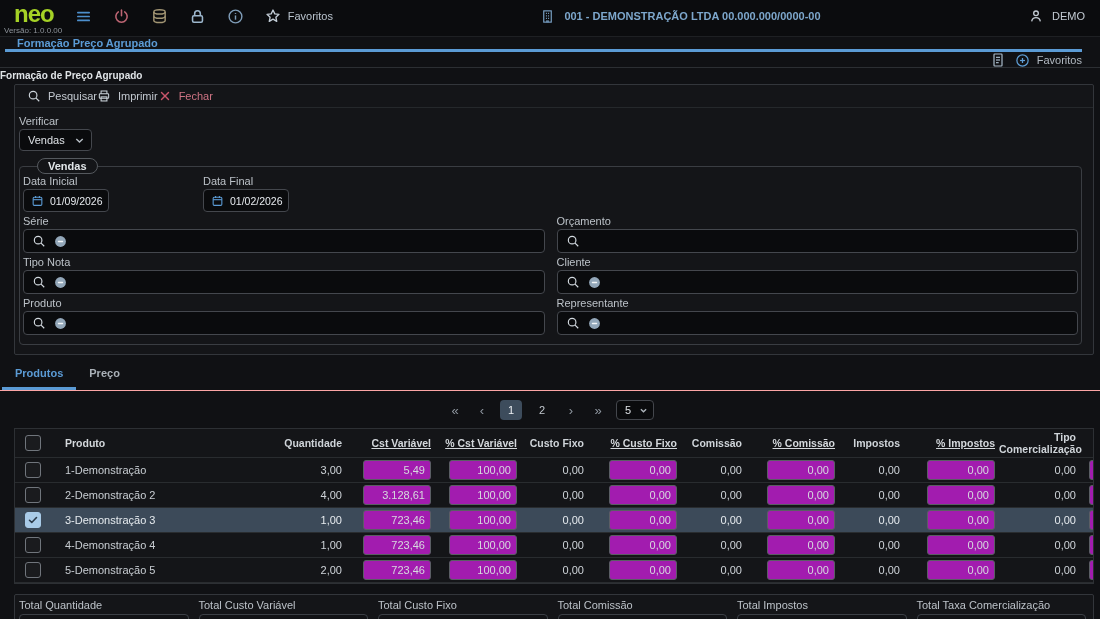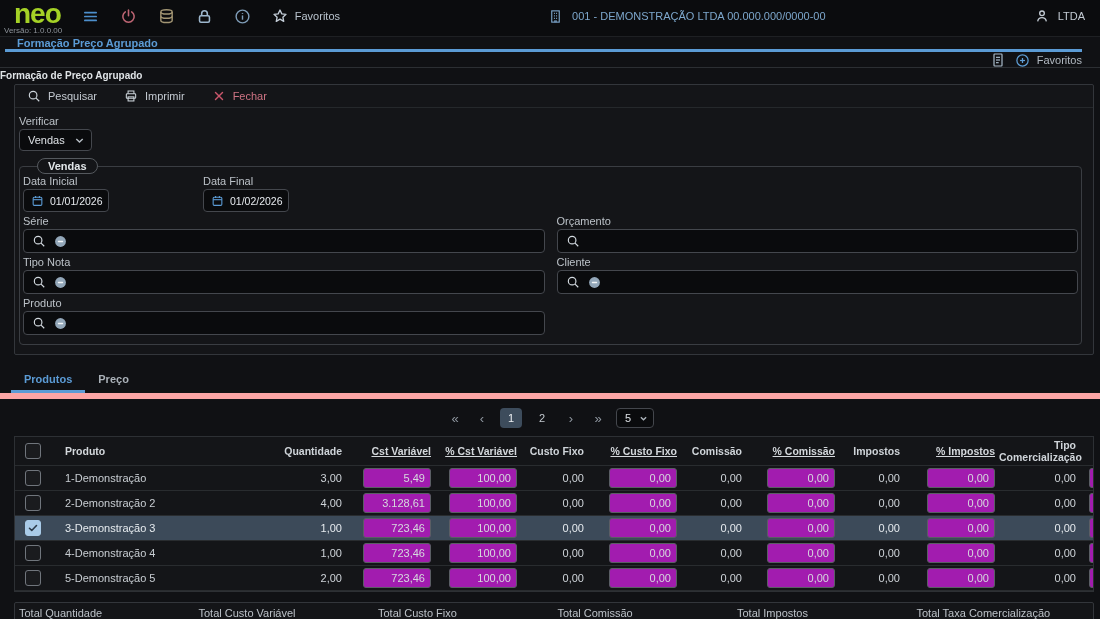--- a/index.html
+++ b/index.html
@@ -10,32 +10,32 @@
     font-size:11px; color:#c8cdd2;
   }
   svg { display:block; }
 
   
   .topbar {
     position:relative; height:37px; background:#0b0c0e;
     display:flex; align-items:center; padding:0 15px 4px 14px;
     border-bottom:1px solid #1e2023;
   }
-  .logo { font-size:28px; font-weight:bold; color:#a5d226; letter-spacing:-1px; line-height:22px; margin-top:-4px; }
+  .logo { font-size:24px; font-weight:bold; color:#a5d226; letter-spacing:-1px; line-height:22px; margin-top:-4px; }
   .version { position:absolute; left:4px; top:26px; font-size:8px; color:#8d939a; }
   .tb-icon { background:none; border:none; cursor:pointer; padding:0; margin-left:21px; }
   .tb-icon svg { width:17px; height:17px; }
   .i-burger { color:#4d8fcc; }
   .i-power { color:#bd6573; }
   .i-db { color:#a39674; }
   .i-lock { color:#9db7cd; }
   .i-info { color:#7f9db8; }
   .fav-top { display:flex; align-items:center; gap:7px; margin-left:21px; color:#b9c3cd; cursor:pointer; }
   .fav-top svg { width:16px; height:16px; color:#c3cdd7; }
-  .company { display:flex; align-items:center; gap:9px; margin:0 auto; color:#7da7cc; cursor:default; }
+  .company { display:flex; align-items:center; gap:9px; margin:0 auto; color:#7da7cc; cursor:default;font-weight:bold; }
   .company svg { width:15px; height:15px; }
   .userbox { display:flex; align-items:center; gap:8px; color:#c3cbd3; cursor:pointer; }
   .userbox svg { width:16px; height:16px; }
 
   
   .tabstrip {
     height:31px; display:flex; align-items:stretch;
     border-bottom:1px solid #2c2f33; padding:0 18px 0 5px;flex-direction:column;
   }
   .wtab {
@@ -49,21 +49,21 @@
   .fav-add svg { width:15px; height:15px; color:#5f9fd6; }
 
   .page-title { text-align:left; font-weight:bold; color:#dfe3e6; font-size:10px; padding:2px 0 3px; }
 
   
   .panel {
     width:1080px; margin-left:14px; background:#141518;
     border:1px solid #33363b; border-radius:2px;
   }
   .toolbar {
-    display:flex; align-items:center; gap:27px; height:23px;
+    display:flex; align-items:center; height:23px;
     padding:0 12px; border-bottom:1px solid #25282b;
   }
   .tool-btn { display:flex; align-items:center; gap:7px; background:none; border:none;
     color:#c3c9d0; font-size:11px; cursor:pointer; font-family:inherit; }
   .tool-btn svg { width:14px; height:14px; color:#cdd5db; }
   .tool-btn.danger { color:#cf7484; }
   .tool-btn.danger svg { color:#c9566b; }
 
   .panel-body { padding:7px 11px 9px 4px; }
   .field-label { display:block; color:#bcc2c8; line-height:13px; margin-bottom:1px; }
@@ -91,21 +91,21 @@
   }
   .date-box svg { width:13px; height:13px; color:#5b9bd5; flex:none; }
   .lookup {
     position:relative; height:24px; background:#0a0b0d; border:1px solid #44474d; border-radius:4px;
     display:flex; align-items:center; gap:8px; padding:0 8px;
   }
   .lookup svg.mag { width:14px; height:14px; color:#d3dae0; cursor:pointer; }
   .lookup svg.mc { width:13px; height:13px; cursor:pointer; }
 
   
-  .ctabs { display:flex; height:32px; margin-top:12px; border-bottom:6px solid #fca5a5; padding-left:11px; }
+  .ctabs { display:flex; height:32px; margin-top:4px; border-bottom:1px solid #fca5a5; padding-left:2px; }
   .ctab { display:flex; align-items:center; padding:0 13px; color:#aab1b8; font-weight:bold; cursor:pointer; border-bottom:3px solid transparent; }
   .ctab.active { color:#5b9bd5; border-bottom-color:#5b9bd5; }
 
   
   .pager { display:flex; align-items:center; justify-content:center; gap:9px; padding:9px 0 8px; }
   .pg-nav { background:none; border:none; color:#8f97a0; font-size:13px; cursor:pointer; width:18px; font-family:inherit; }
   .pg-num { width:22px; height:20px; display:flex; align-items:center; justify-content:center;
     border-radius:4px; color:#c2c8ce; cursor:pointer; background:none; border:none; font-family:inherit; font-size:11px; }
   .pg-num.active { background:#3d4c5c; color:#eef1f4; }
   .pg-size { width:38px; height:20px; background:#0a0b0d; border:1px solid #44474d; border-radius:4px;
@@ -203,21 +203,21 @@
         <line x1="13" y1="21" x2="13" y2="18"></line>
       </svg>
     <span>001 - DEMONSTRAÇÃO LTDA 00.000.000/0000-00</span>
   </div>
 
   <div class="userbox">
     <svg viewBox="0 0 24 24" fill="none" stroke="currentColor" stroke-width="2">
         <circle cx="12" cy="8" r="3.5"></circle>
         <path d="M5.5 20c.8-3.7 3.4-5.5 6.5-5.5s5.7 1.8 6.5 5.5"></path>
       </svg>
-    <span>LTDA</span>
+    <span>DEMO</span>
   </div>
 </header>
 
 <nav class="tabstrip">
   <div class="wtab">
     <span>Formação Preço Agrupado</span>
   </div>
   <div class="tabstrip-right">
     <button class="doc-btn">
       <svg viewBox="0 0 24 24" fill="none" stroke="currentColor" stroke-width="1.8">
@@ -281,21 +281,21 @@
         <div class="dates-row">
           <div>
             <label class="field-label">Data Inicial</label>
             <div class="date-box">
               <svg viewBox="0 0 24 24" fill="none" stroke="currentColor" stroke-width="2">
                   <rect x="4" y="6" width="16" height="15" rx="2"></rect>
                   <line x1="4" y1="10.5" x2="20" y2="10.5"></line>
                   <line x1="8.5" y1="3.5" x2="8.5" y2="7.5"></line>
                   <line x1="15.5" y1="3.5" x2="15.5" y2="7.5"></line>
                 </svg>
-              <span>01/01/2026</span>
+              <span>01/09/2026</span>
             </div>
           </div>
           <div>
             <label class="field-label">Data Final</label>
             <div class="date-box">
               <svg viewBox="0 0 24 24" fill="none" stroke="currentColor" stroke-width="2">
                   <rect x="4" y="6" width="16" height="15" rx="2"></rect>
                   <line x1="4" y1="10.5" x2="20" y2="10.5"></line>
                   <line x1="8.5" y1="3.5" x2="8.5" y2="7.5"></line>
                   <line x1="15.5" y1="3.5" x2="15.5" y2="7.5"></line>
@@ -350,20 +350,33 @@
               </svg>
             <svg class="mc" viewBox="0 0 24 24">
                 <circle cx="12" cy="12" r="10" fill="#93a7b9"></circle>
                 <rect x="7" y="10.8" width="10" height="2.4" rx="1.2" fill="#f2f5f8"></rect>
               </svg>
           </div>
         </div>
 
         <div>
           <label class="field-label">Produto</label>
+          <div class="lookup">
+            <svg class="mag" viewBox="0 0 24 24" fill="none" stroke="currentColor" stroke-width="2">
+                <circle cx="10.5" cy="10.5" r="6.5"></circle>
+                <line x1="15.5" y1="15.5" x2="21" y2="21"></line>
+              </svg>
+            <svg class="mc" viewBox="0 0 24 24">
+                <circle cx="12" cy="12" r="10" fill="#93a7b9"></circle>
+                <rect x="7" y="10.8" width="10" height="2.4" rx="1.2" fill="#f2f5f8"></rect>
+              </svg>
+          </div>
+        </div>
+        <div>
+          <label class="field-label">Representante</label>
           <div class="lookup">
             <svg class="mag" viewBox="0 0 24 24" fill="none" stroke="currentColor" stroke-width="2">
                 <circle cx="10.5" cy="10.5" r="6.5"></circle>
                 <line x1="15.5" y1="15.5" x2="21" y2="21"></line>
               </svg>
             <svg class="mc" viewBox="0 0 24 24">
                 <circle cx="12" cy="12" r="10" fill="#93a7b9"></circle>
                 <rect x="7" y="10.8" width="10" height="2.4" rx="1.2" fill="#f2f5f8"></rect>
               </svg>
           </div>

